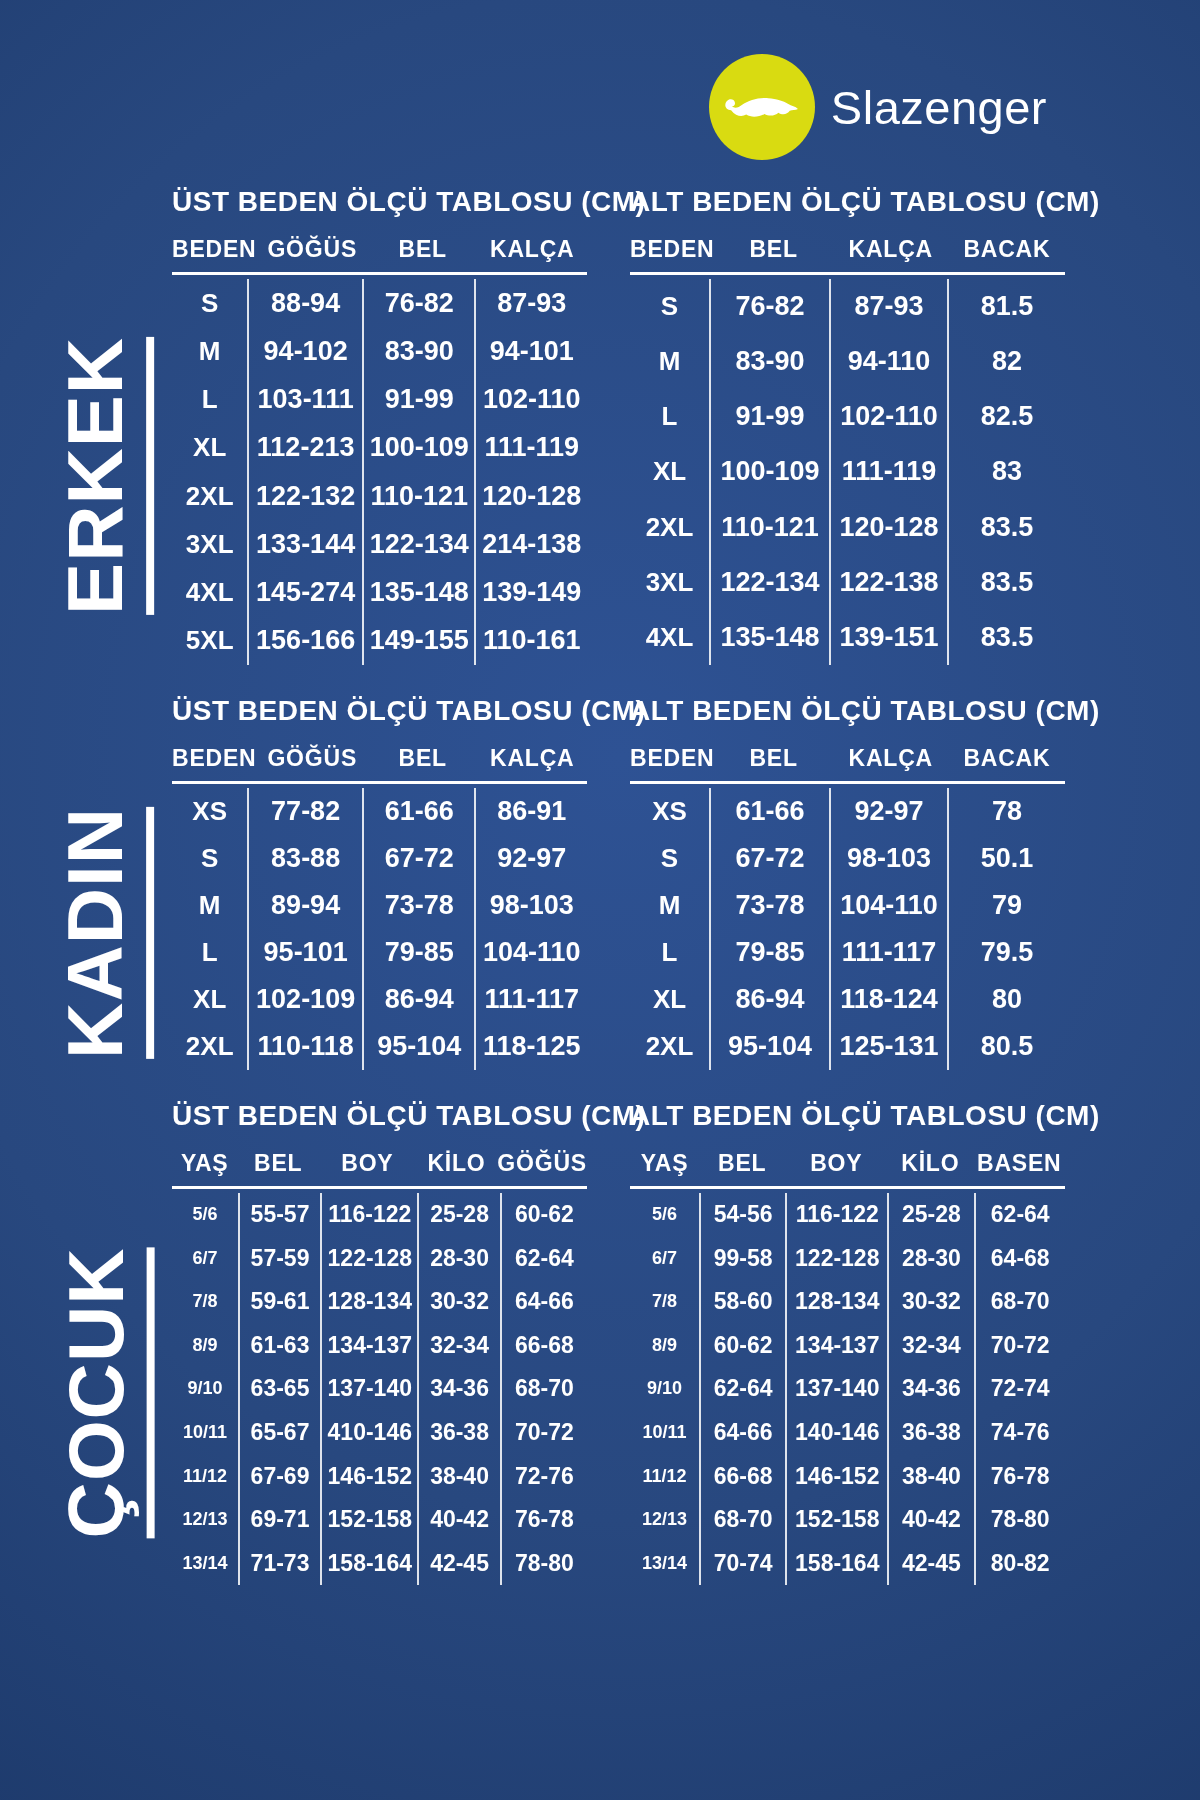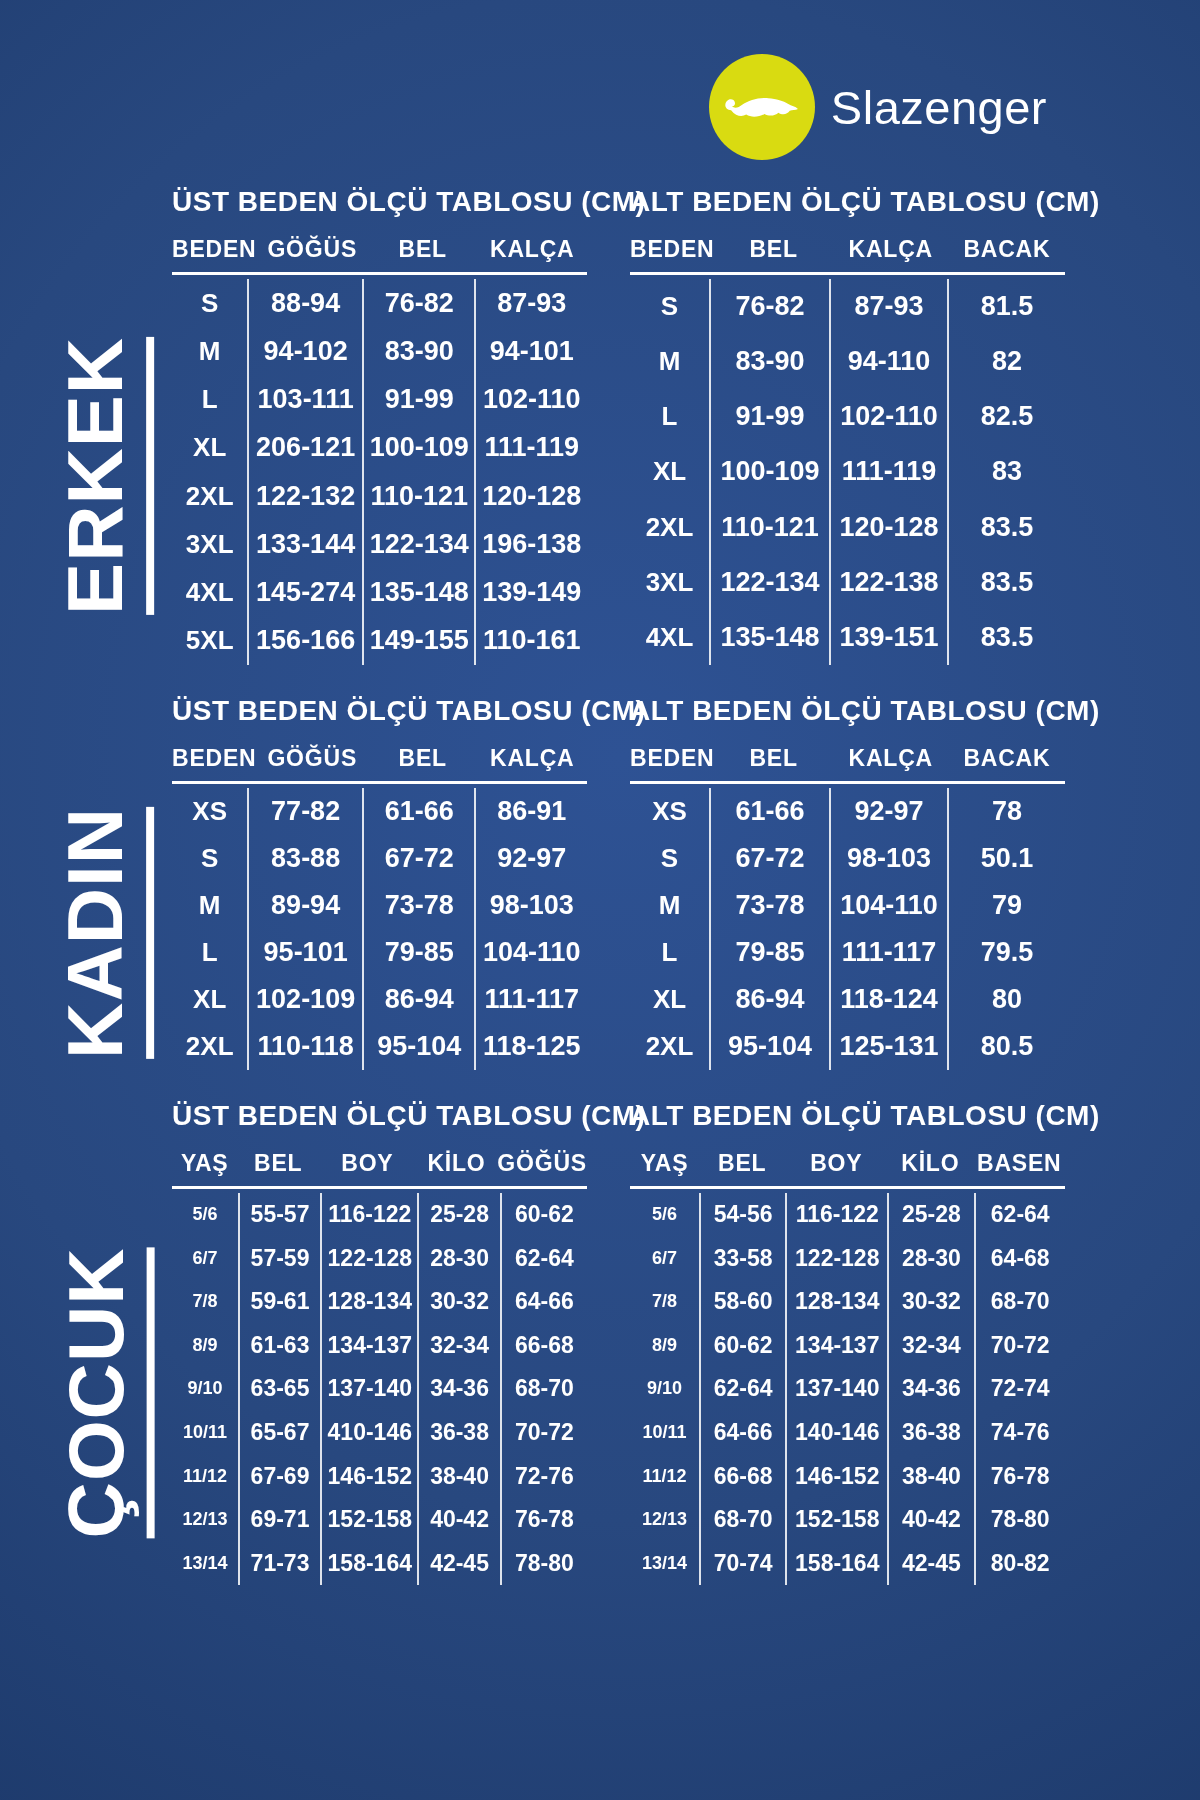--- a/index.html
+++ b/index.html
@@ -94,35 +94,35 @@
                 <div class="cell">94-101</div>
               </div>
               <div class="trow">
                 <div class="cell size">L</div>
                 <div class="cell">103-111</div>
                 <div class="cell">91-99</div>
                 <div class="cell">102-110</div>
               </div>
               <div class="trow">
                 <div class="cell size">XL</div>
-                <div class="cell">206-121</div>
+                <div class="cell">112-213</div>
                 <div class="cell">100-109</div>
                 <div class="cell">111-119</div>
               </div>
               <div class="trow">
                 <div class="cell size">2XL</div>
                 <div class="cell">122-132</div>
                 <div class="cell">110-121</div>
                 <div class="cell">120-128</div>
               </div>
               <div class="trow">
                 <div class="cell size">3XL</div>
                 <div class="cell">133-144</div>
                 <div class="cell">122-134</div>
-                <div class="cell">196-138</div>
+                <div class="cell">214-138</div>
               </div>
               <div class="trow">
                 <div class="cell size">4XL</div>
                 <div class="cell">145-274</div>
                 <div class="cell">135-148</div>
                 <div class="cell">139-149</div>
               </div>
               <div class="trow">
                 <div class="cell size">5XL</div>
                 <div class="cell">156-166</div>
@@ -391,21 +391,21 @@
             <div class="tbody">
               <div class="trow">
                 <div class="cell size">5/6</div>
                 <div class="cell">54-56</div>
                 <div class="cell">116-122</div>
                 <div class="cell">25-28</div>
                 <div class="cell">62-64</div>
               </div>
               <div class="trow">
                 <div class="cell size">6/7</div>
-                <div class="cell">33-58</div>
+                <div class="cell">99-58</div>
                 <div class="cell">122-128</div>
                 <div class="cell">28-30</div>
                 <div class="cell">64-68</div>
               </div>
               <div class="trow">
                 <div class="cell size">7/8</div>
                 <div class="cell">58-60</div>
                 <div class="cell">128-134</div>
                 <div class="cell">30-32</div>
                 <div class="cell">68-70</div>

